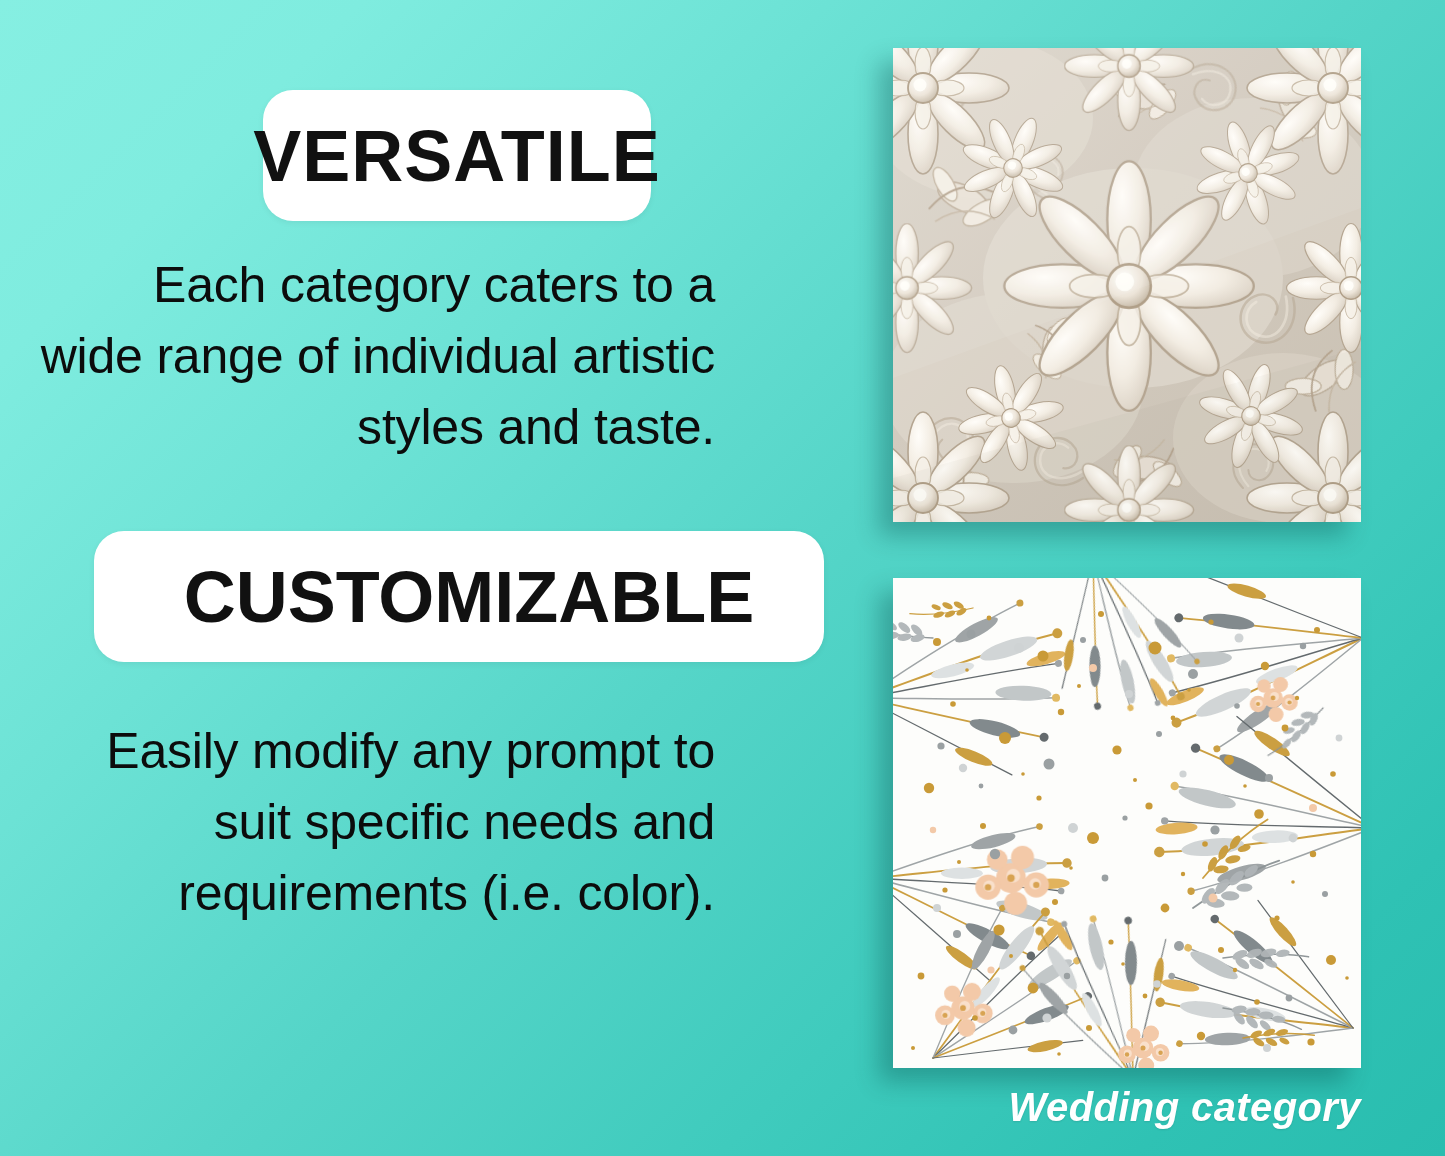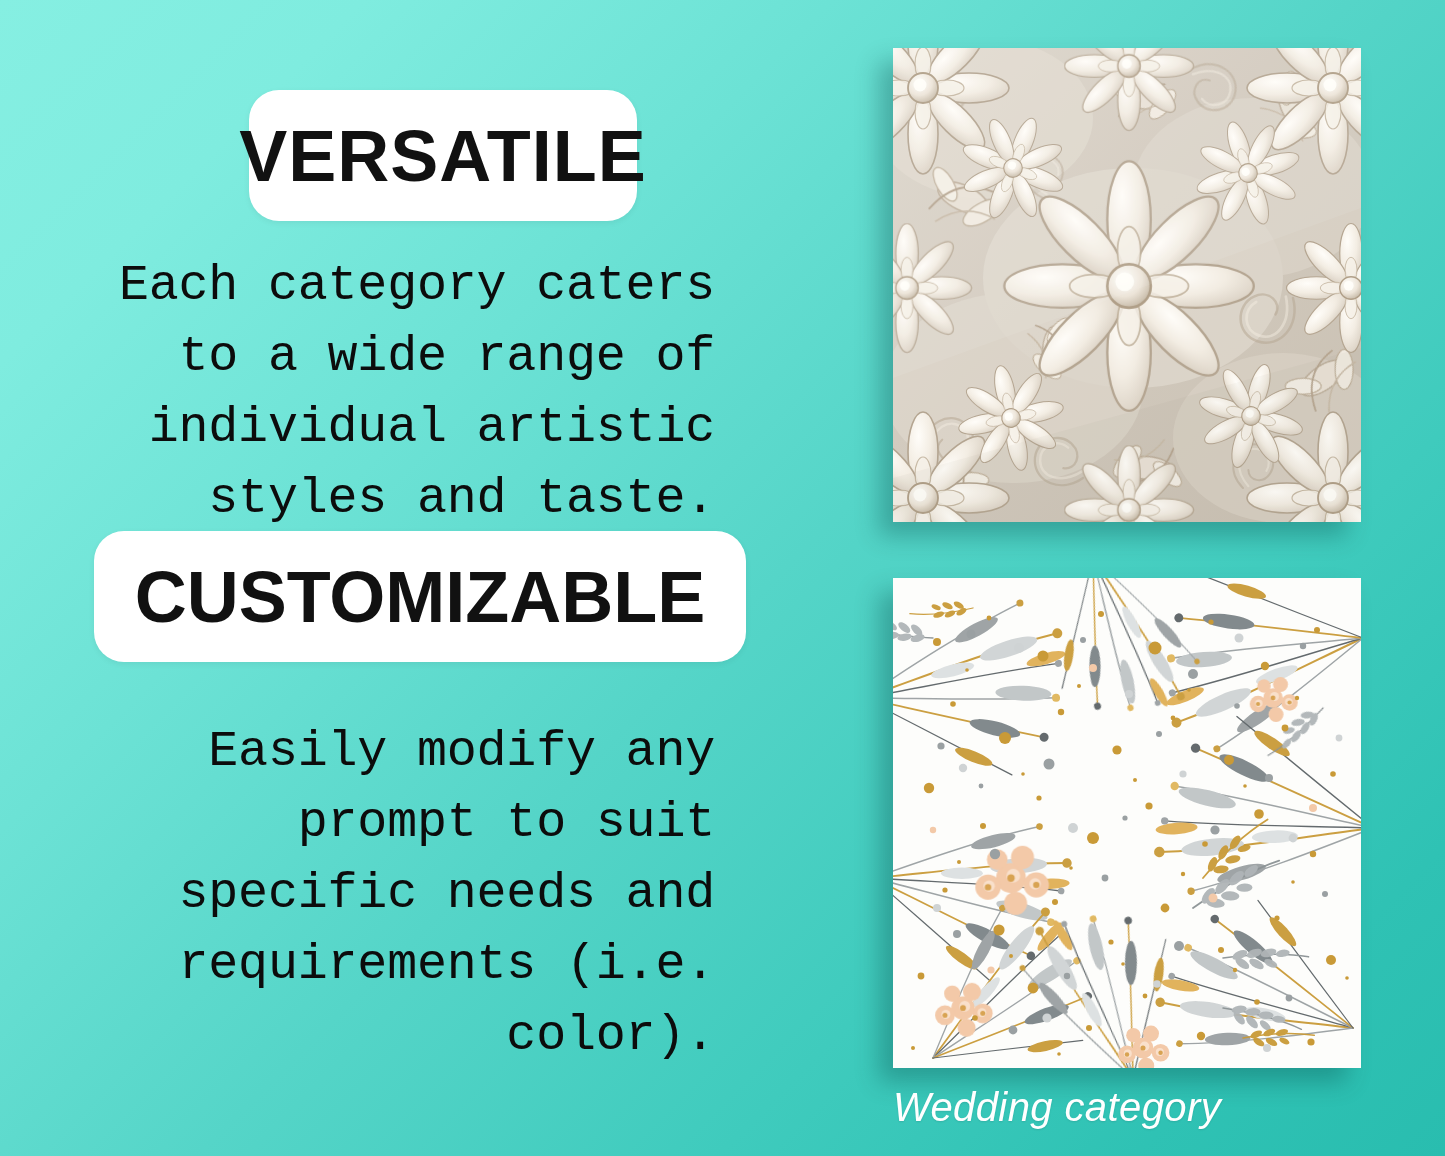--- a/index.html
+++ b/index.html
@@ -52,46 +52,47 @@
   .badge-text {
     font-family: "Liberation Sans", sans-serif;
     font-weight: bold;
     color: #111111;
     letter-spacing: 0.5px;
     line-height: 1;
     white-space: nowrap;
   }
 
   #badge-versatile {
-    left: 249px;
+    left: 263px;
     top: 90px;
     width: 388px;
     height: 131px;
   }
   #badge-versatile .badge-text {
     font-size: 72px;
     letter-spacing: 1px;
   }
 
   #badge-customizable {
     left: 94px;
     top: 531px;
-    width: 652px;
+    width: 710px;
     height: 131px;
+    padding-left: 20px;
   }
   #badge-customizable .badge-text {
     font-size: 72px;
     letter-spacing: 0px;
   }
 
   .body-copy {
     position: absolute;
     text-align: right;
     color: #0c0c0c;
-    font-family: Liberation Mono, monospace;
+    font-family: Liberation Sans, sans-serif;
     font-weight: normal;
     font-size: 50px;
     line-height: 1.42;
     letter-spacing: -0.2px;
   }
 
   #copy-versatile {
     left: 40px;
     top: 250px;
     width: 675px;
@@ -130,23 +131,24 @@
     display: block;
     width: 100%;
     height: 100%;
   }
 
   #caption-wedding {
     position: absolute;
     left: 893px;
     top: 1085px;
     width: 468px;
+    text-align: right;
     color: #ffffff;
     font-family: "Liberation Sans", sans-serif;
-    font-weight: normal;
+    font-weight: bold;
     font-style: italic;
     font-size: 40px;
     letter-spacing: 0.4px;
     text-shadow: 0 1px 2px rgba(0,0,0,0.10);
   }
 </style>
 </head>
 <body>
 
 <div id="poster">

